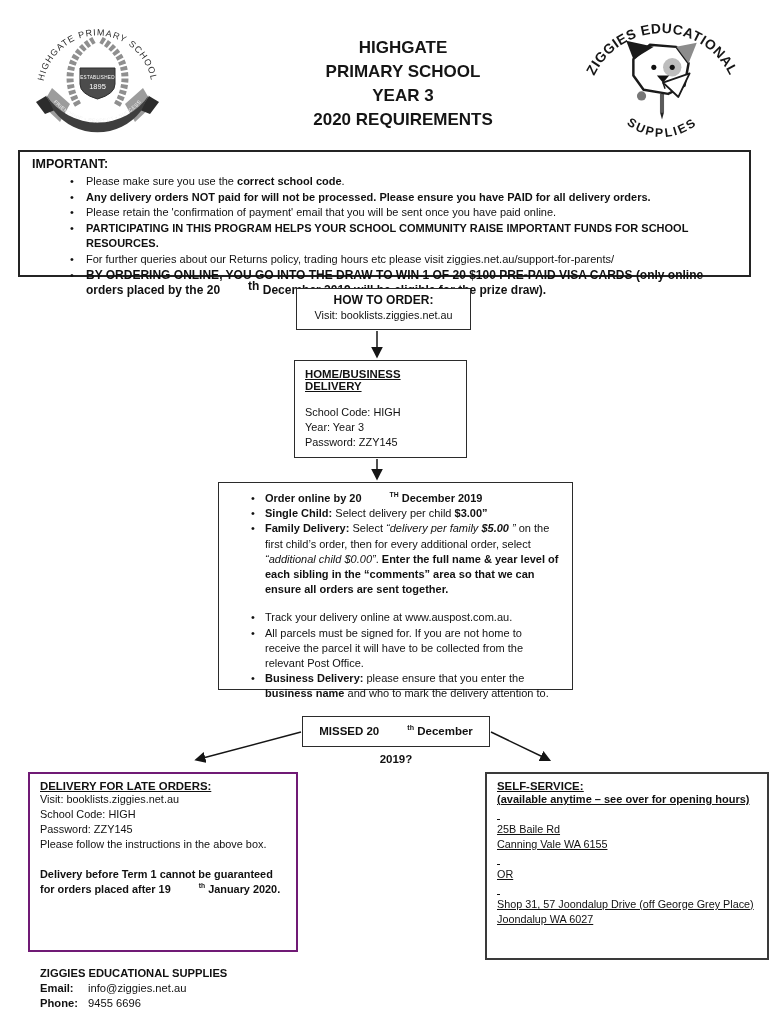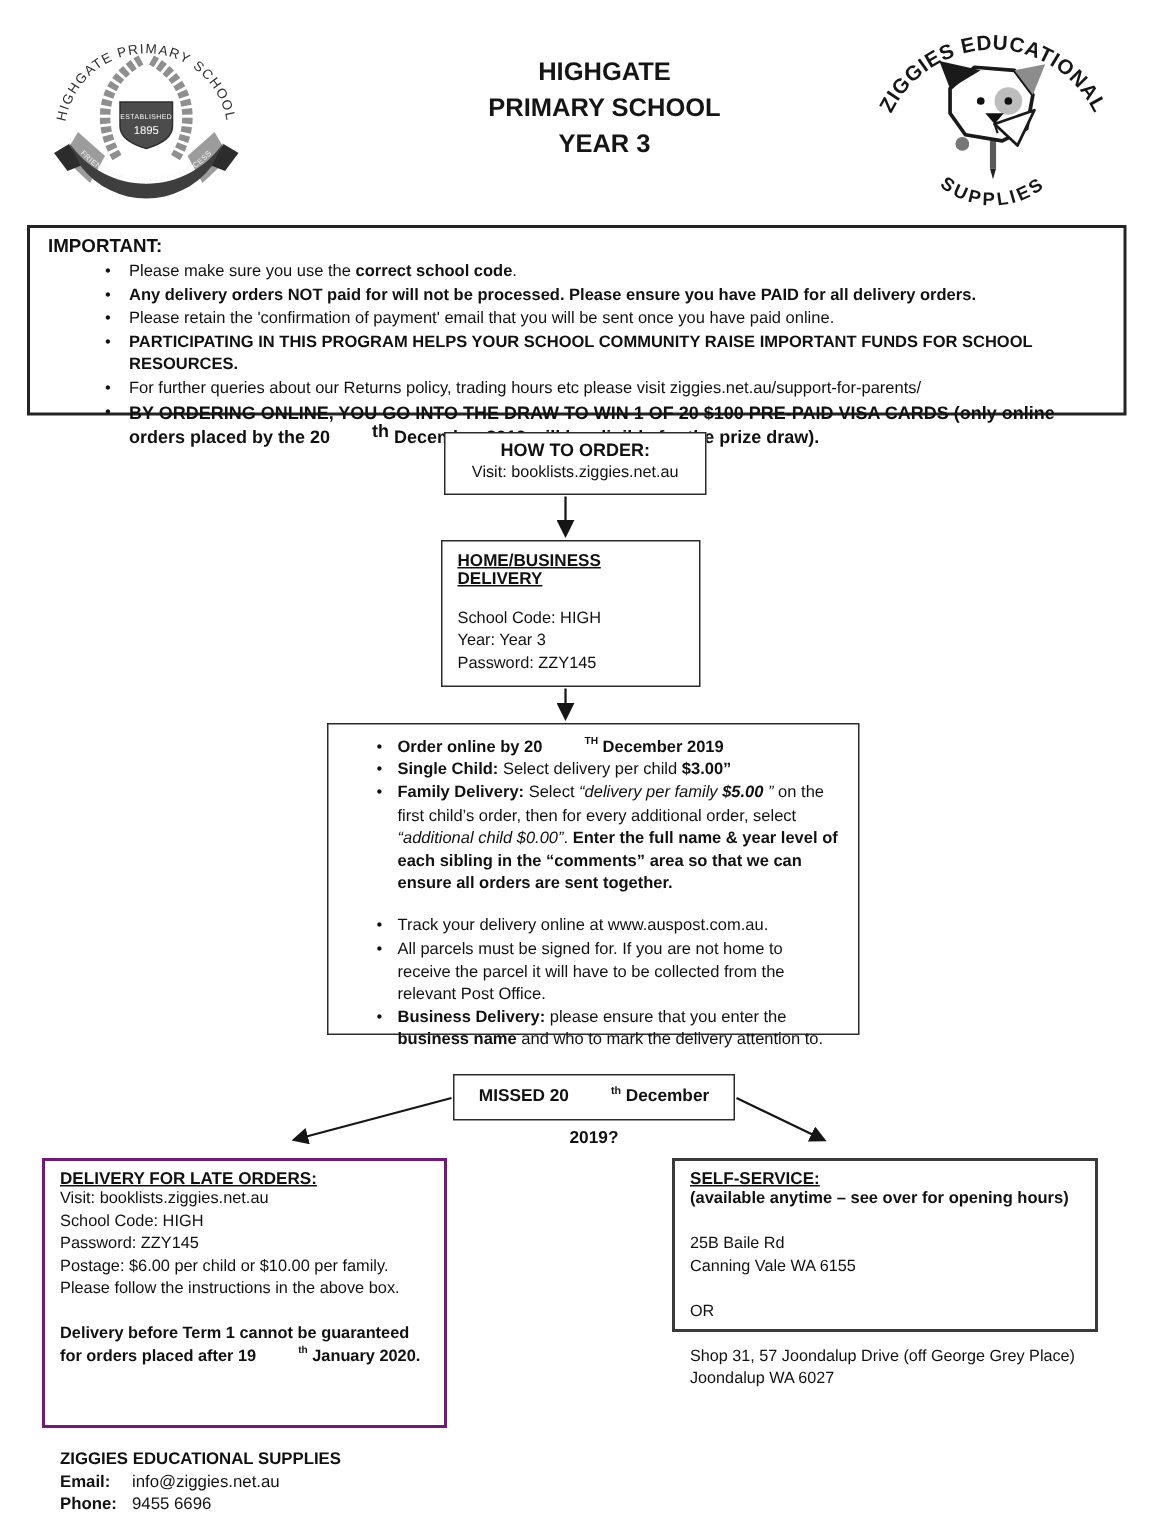--- a/index.html
+++ b/index.html
@@ -36,21 +36,21 @@
   .hbd .box-heading{margin-bottom:13px;}
   .tline{font-size:10.9px;line-height:15px;}
   .order-box{left:218px;top:482px;width:355px;height:208px;border:1.5px solid #2b2b2b;padding:8px 0 0 0;}
   .order-box .dot{width:24px;margin-left:22px;font-size:11px;line-height:15.2px;}
   .order-box .btxt{font-size:11px;line-height:15.2px;padding-right:12px;}
   .missed{left:302px;top:716px;width:188px;height:31px;border:1.5px solid #2b2b2b;
     text-align:center;font-size:11.5px;font-weight:bold;line-height:28px;}
 
   
   .late{left:28px;top:772px;width:270px;height:180px;border:2px solid #701a75;padding:6px 10px;}
-  .self{left:448px;top:772px;width:284px;height:116px;border:2px solid #3a3a3a;padding:6px 10px;}
+  .self{left:485px;top:772px;width:284px;height:188px;border:2px solid #3a3a3a;padding:6px 10px;text-decoration:underline;}
   .self .tline{font-size:10.8px;}
   .sub-head{font-size:11px;font-weight:bold;line-height:15px;}
 
   
   .footer{left:40px;top:966px;width:360px;font-size:11.2px;line-height:15px;}
   .footer .company{font-weight:bold;}
   .frow{display:flex;}
   .flabel{font-weight:bold;width:48px;flex:none;}
 
   svg text{font-family:"Liberation Sans","DejaVu Sans",sans-serif;}
@@ -86,20 +86,21 @@
     <text font-size="9" fill="#2e2e2e" letter-spacing="1" font-family="Liberation Serif, serif">
       <textPath href="#crestTopArc" startOffset="50%" text-anchor="middle">HIGHGATE PRIMARY SCHOOL</textPath>
     </text>
   </svg>
 </div>
 
 <div class="abs title">
   <div>HIGHGATE</div>
   <div>PRIMARY SCHOOL</div>
   <div>YEAR 3</div>
+  <div>2020 REQUIREMENTS</div>
 </div>
 
 <div class="abs zlogo">
   <svg width="180" height="135" viewBox="0 0 175 132">
     <defs>
       <path id="zTopArc" d="M 14 98 A 73 73 0 1 1 161 98" fill="none"></path>
       <path id="zBotArc" d="M 44 104 A 54 54 0 0 0 131 104" fill="none"></path>
     </defs>
     <text font-size="13.5" font-weight="bold" fill="#161616" letter-spacing="0.5">
       <textPath href="#zTopArc" startOffset="50%" text-anchor="middle">ZIGGIES EDUCATIONAL</textPath>
@@ -198,21 +199,20 @@
 </div>
 
 <div class="abs missed"><span style="font-weight: bold;">MISSED 20</span><sup style="font-weight: bold;">th</sup><span style="font-weight: bold;"> December 2019?</span></div>
 
 <div class="abs late">
   <div class="box-heading">DELIVERY FOR LATE ORDERS:</div>
   <div>
       <div class="tline"><span>Visit: booklists.ziggies.net.au</span></div>
       <div class="tline"><span>School Code: HIGH</span></div>
       <div class="tline"><span>Password: ZZY145</span></div>
-      <div class="tline"><span>Postage: $6.00 per child or $10.00 per family.</span></div>
       <div class="tline"><span>Please follow the instructions in the above box.</span></div>
       <div class="tline">&nbsp;</div>
       <div class="tline"><span style="font-weight: bold;">Delivery before Term 1 cannot be guaranteed for orders placed after 19</span><sup style="font-weight: bold;">th</sup><span style="font-weight: bold;"> January 2020.</span></div>
     </div>
 </div>
 
 <div class="abs self">
   <div class="box-heading">SELF-SERVICE:</div>
   <div class="sub-head">(available anytime – see over for opening hours)</div>
   <div>

